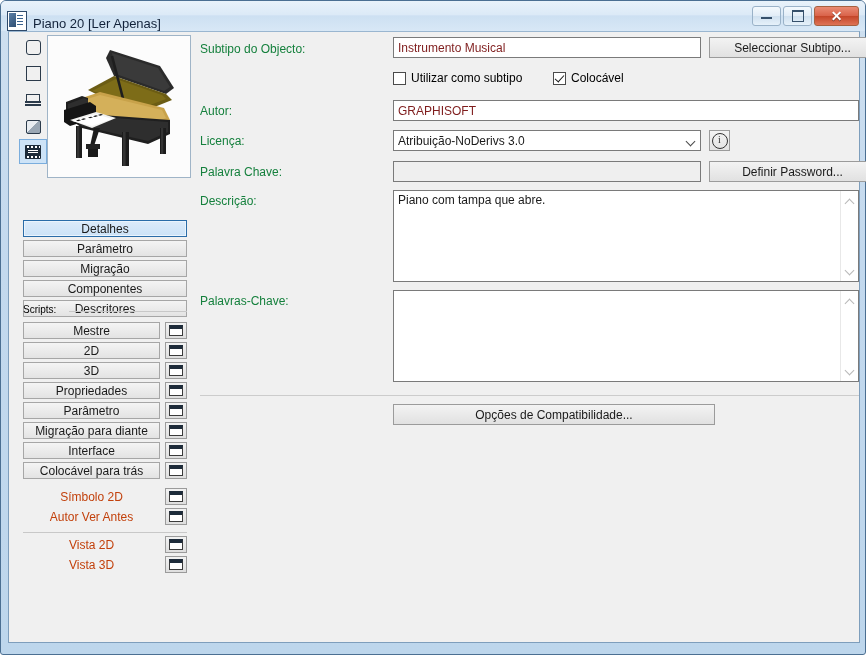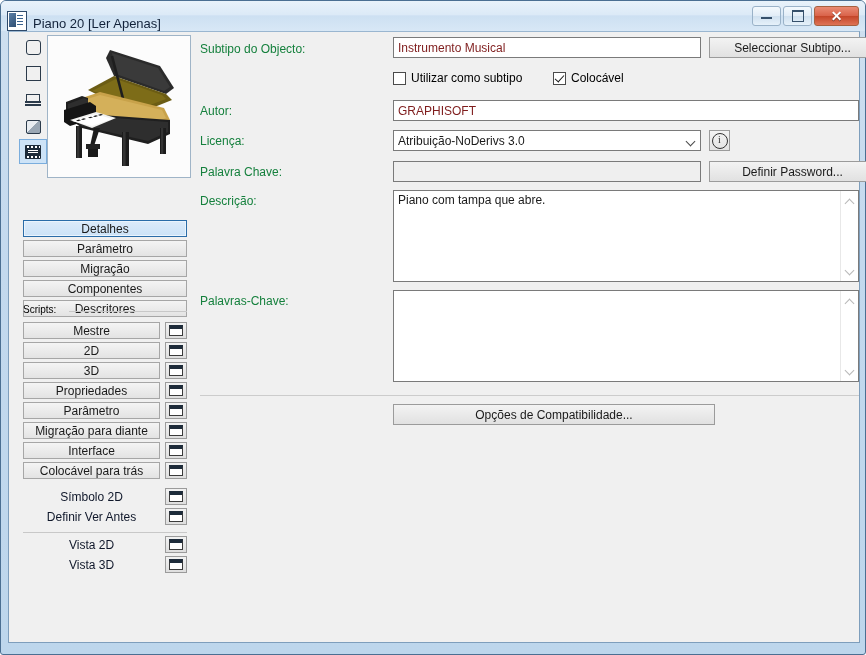--- a/index.html
+++ b/index.html
@@ -254,21 +254,21 @@
     background: linear-gradient(to bottom,#f4f4f4,#e3e3e3);
     font-size: 12px;
     display: flex; align-items: center; justify-content: center;
     color: #1a1a1a;
   }
   .script-plain {
     width: 137px; height: 17px;
     box-sizing: border-box;
     font-size: 12px;
     display: flex; align-items: center; justify-content: center;
-    color: #0f172a;
+    color: #c2410c;
   }
   .winbtn {
     width: 22px; height: 17px;
     box-sizing: border-box;
     margin-left: 5px;
     border: 1px solid #9b9b9b;
     background: linear-gradient(to bottom,#f2f2f2,#dedede);
     display: flex; align-items: center; justify-content: center;
   }
   .winbtn i {
@@ -606,21 +606,21 @@
       </div>
 
       <div id="lower-list">
         <div class="script-row">
           <div class="script-plain">Símbolo 2D</div>
           <div class="winbtn">
               <i></i>
             </div>
         </div>
         <div class="script-row">
-          <div class="script-plain">Definir Ver Antes</div>
+          <div class="script-plain">Autor Ver Antes</div>
           <div class="winbtn">
               <i></i>
             </div>
         </div>
       </div>
 
       <div id="lower-rule"></div>
 
       <div id="lower-list2">
         <div class="script-row">

